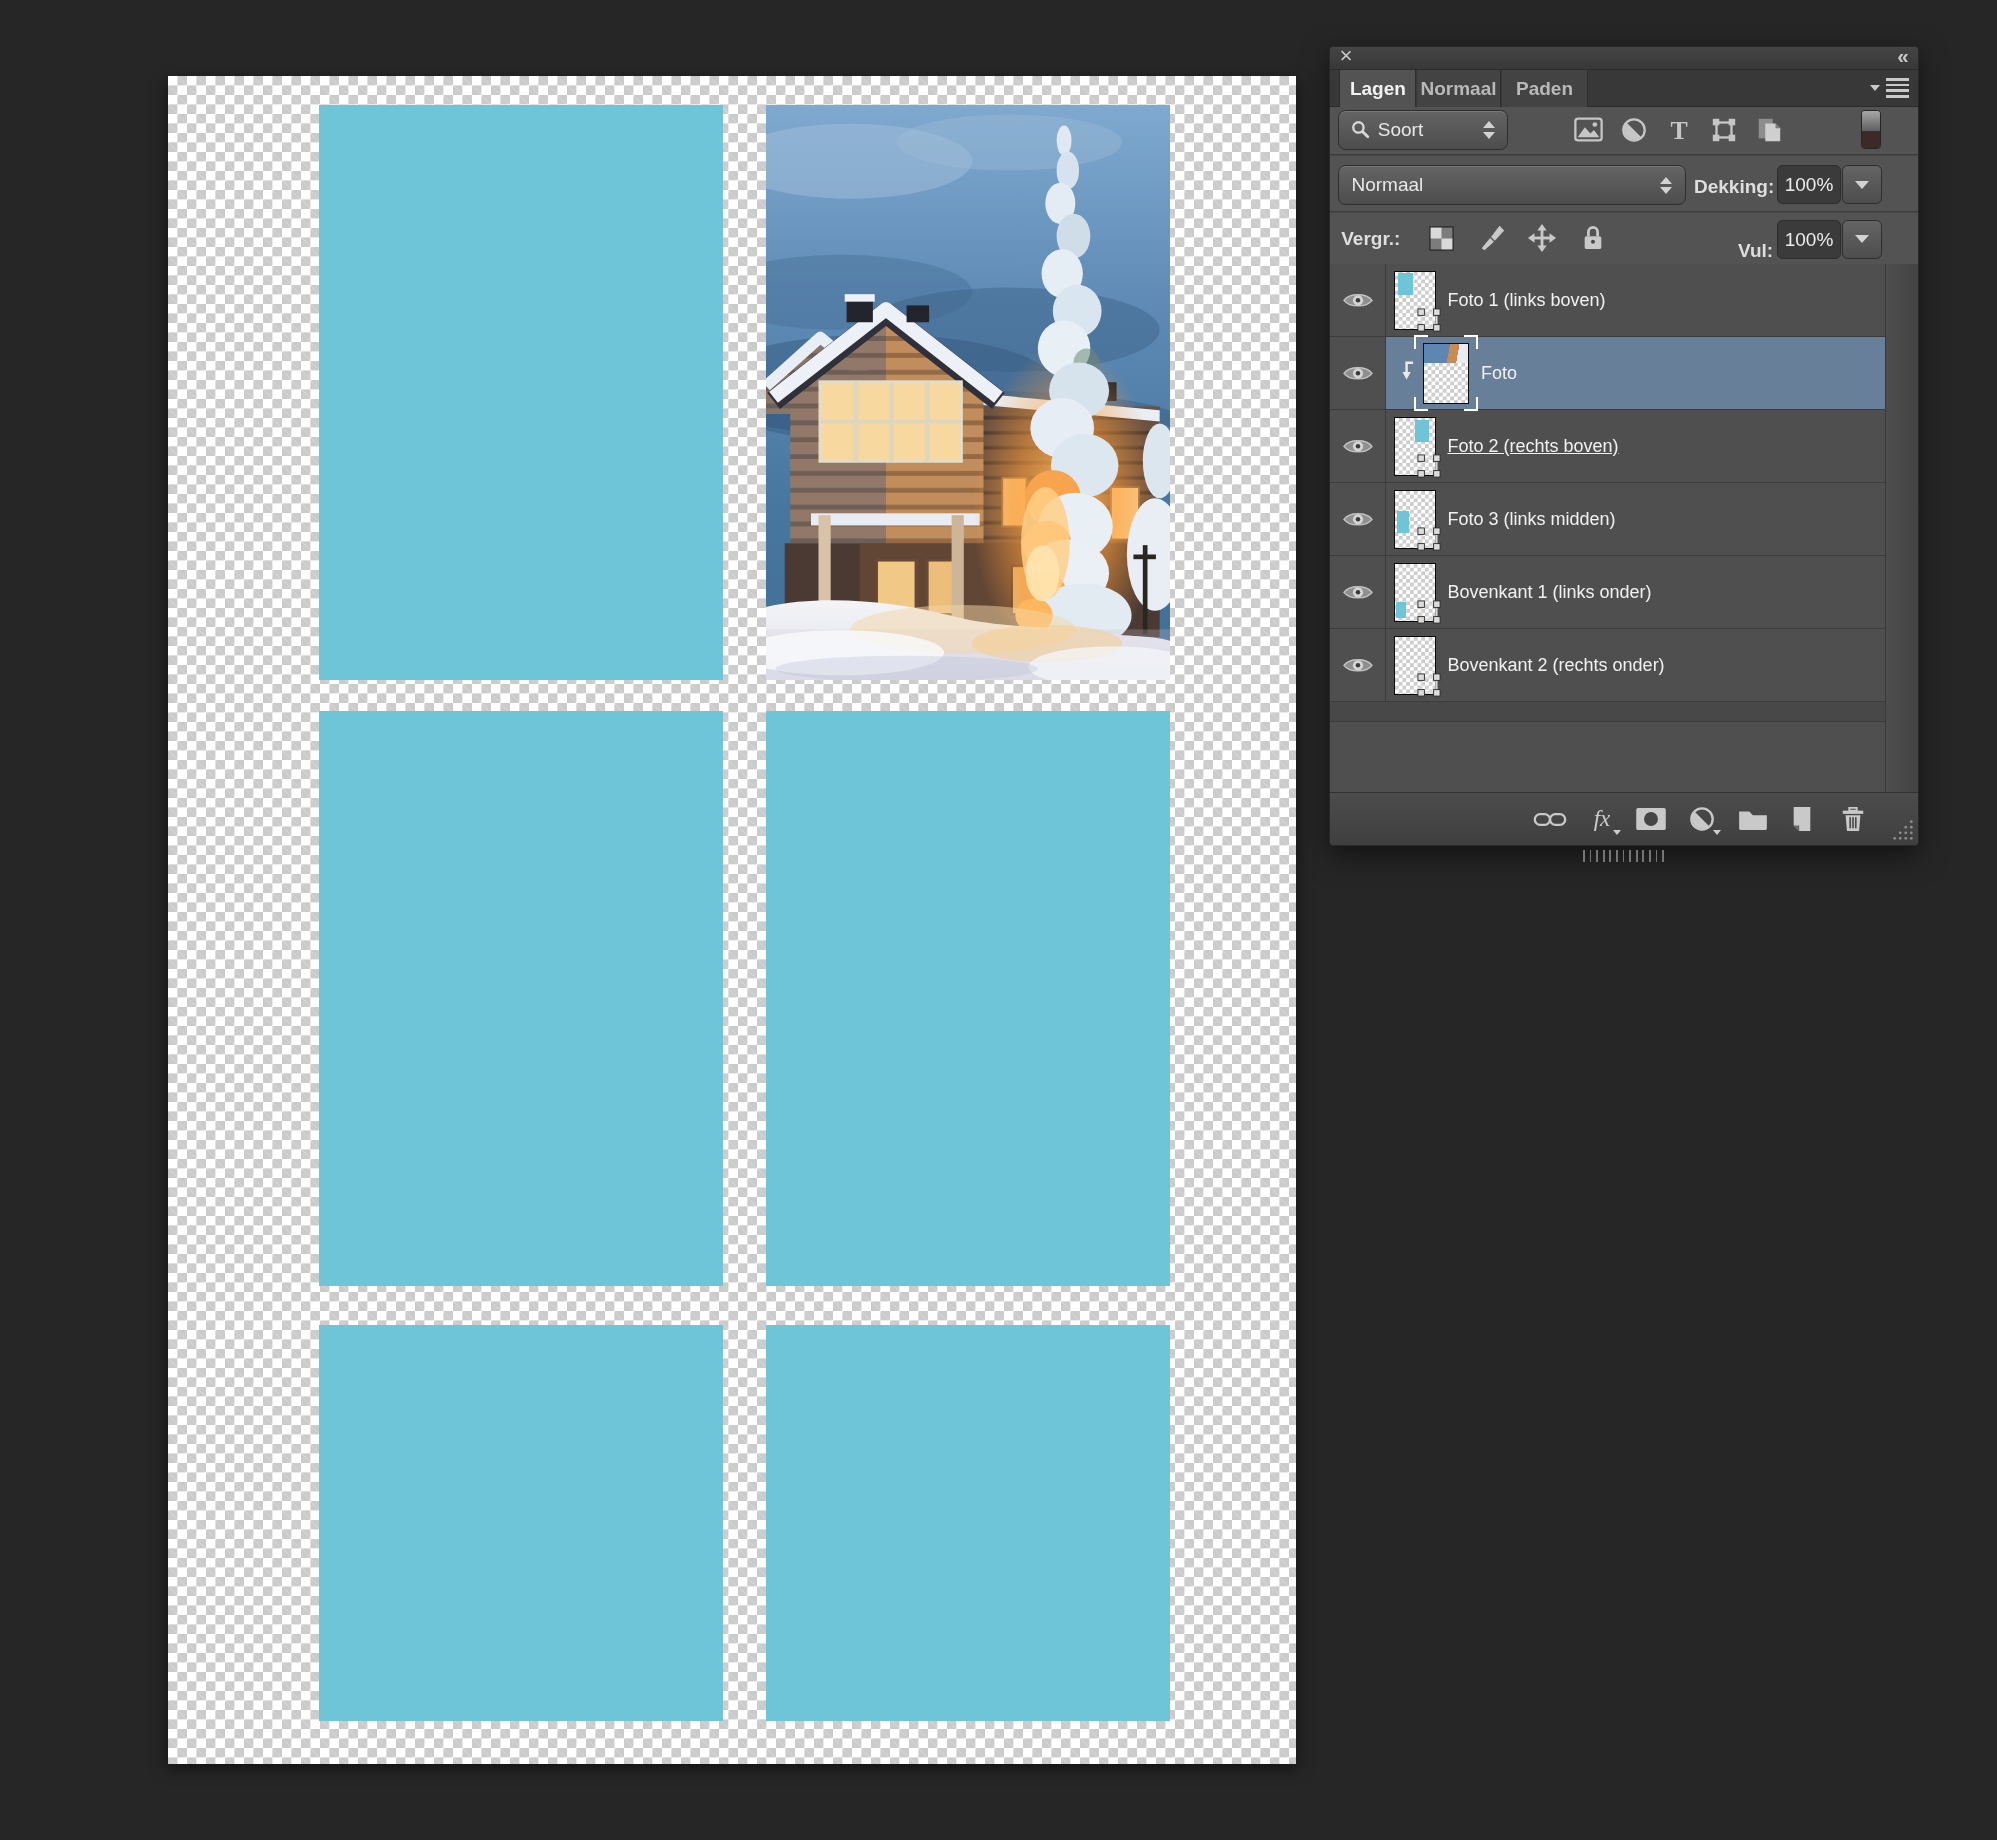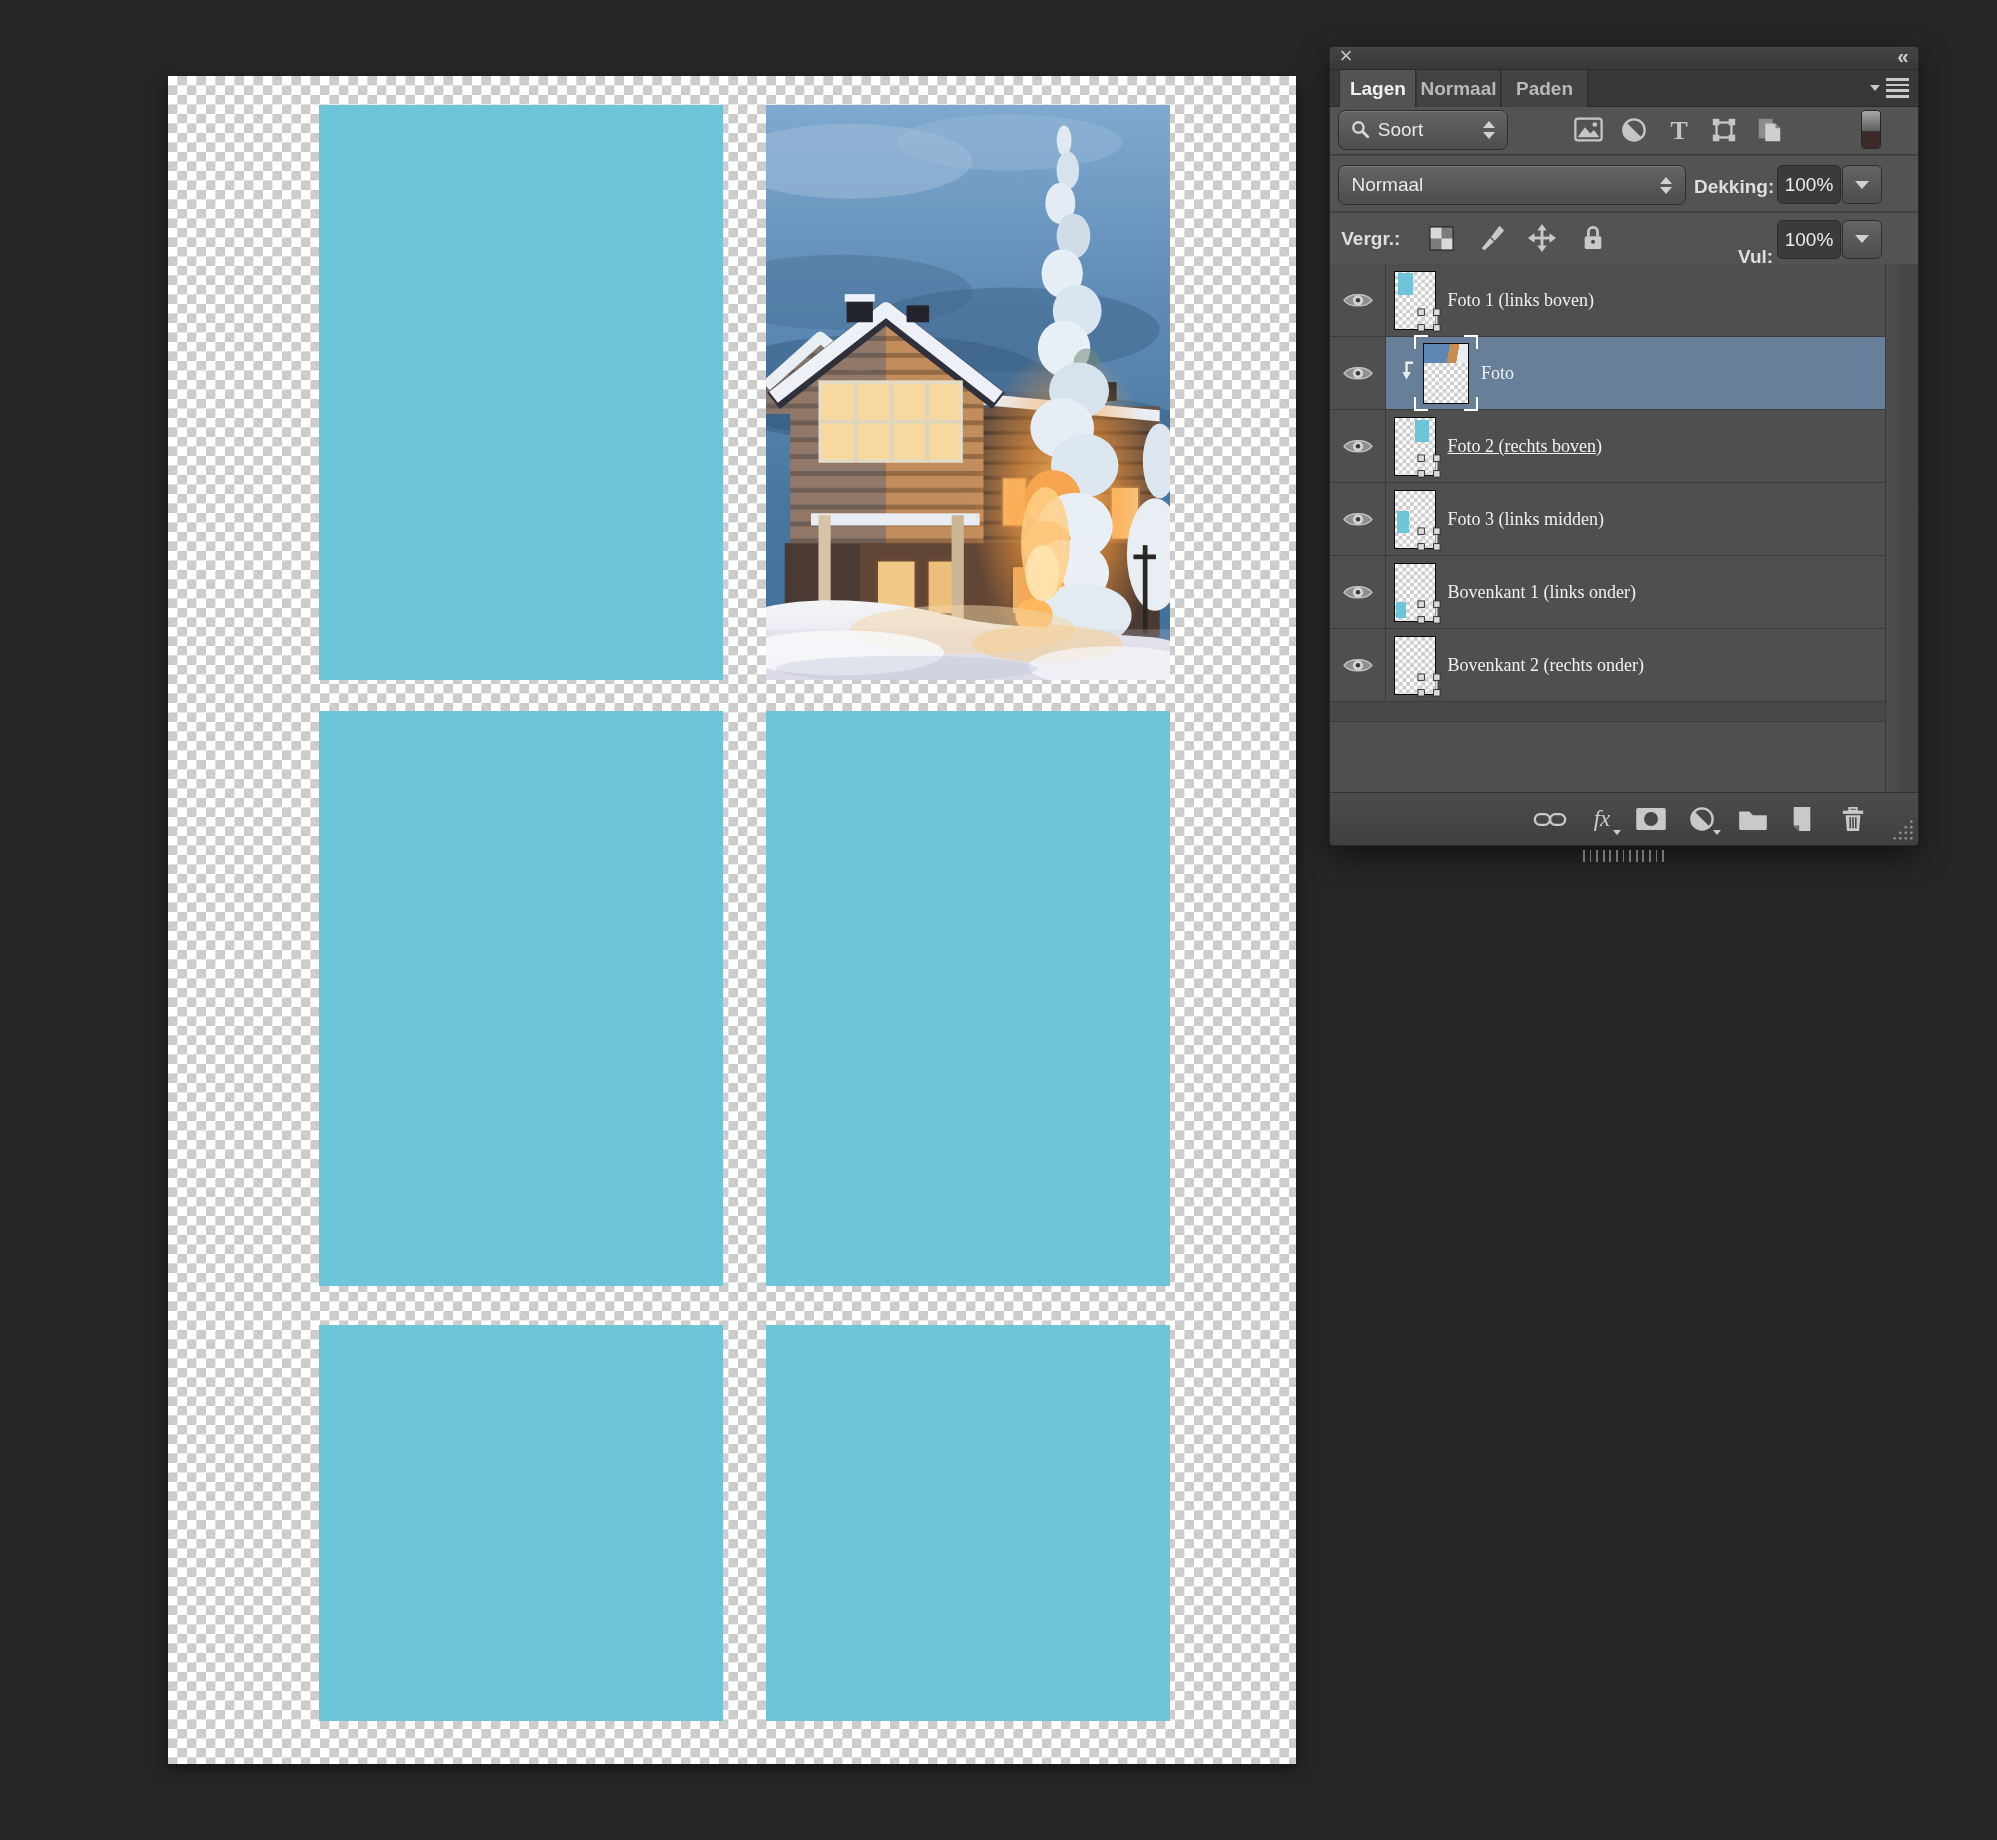--- a/index.html
+++ b/index.html
@@ -85,21 +85,21 @@
   .toggle{
     position:absolute;left:531px;top:4.7px;width:19.7px;height:39px;border-radius:3.7px;
     border:0.9px solid #262626;overflow:hidden;box-sizing:border-box;
   }
   .toggle .knob{height:20.6px;background:linear-gradient(#a8a8a8,#5f5f5f);border-bottom:0.9px solid #333;}
   .toggle .base{height:19px;background:#3c2a27;}
 
   .blend-btn{left:7.5px;top:9.4px;width:348px;height:40px;padding:12px 13px;}
   .lbl{position:absolute;font-size:19px;font-weight:700;color:#dedede;}
   .lbl-dekking{left:364px;top:19.7px;}
-  .lbl-vul{left:408px;top:33px;}
+  .lbl-vul{left:408px;top:27px;}
   .lbl-vergr{left:11.2px;top:15px;}
   .valbox{
     position:absolute;width:64px;height:39px;background:#3b3b3b;
     border:0.9px solid #2c2c2c;border-radius:5.6px;box-sizing:border-box;
     font-size:19px;color:#ececec;text-align:center;line-height:37px;
   }
   .valarrow{
     position:absolute;width:40px;height:39px;border-radius:5.6px;
     background:linear-gradient(#646464,#4d4d4d);border:0.9px solid #2d2d2d;box-sizing:border-box;
     display:flex;align-items:center;justify-content:center;
@@ -110,21 +110,21 @@
   .lock-icons{position:absolute;left:96px;top:10.3px;display:flex;gap:20.6px;align-items:center;}
   .licon{width:30px;height:30px;display:flex;align-items:center;justify-content:center;}
 
   
   .layer-list{position:absolute;left:0;top:217px;width:557px;height:531px;background:#4f4f4f;}
   .scroll-gutter{
     position:absolute;right:0;top:217px;width:33px;height:531px;
     background:linear-gradient(to right,#4d4d4d,#434343);
     border-left:0.9px solid #3a3a3a;box-sizing:border-box;
   }
-  .layer-row{position:relative;height:73px;border-bottom:0.9px solid #3c3c3c;box-sizing:border-box;display:flex;font-family:Liberation Serif, serif;}
+  .layer-row{position:relative;height:73px;border-bottom:0.9px solid #3c3c3c;box-sizing:border-box;display:flex;}
   .eye-col{width:56px;border-right:0.9px solid #3c3c3c;box-sizing:border-box;display:flex;align-items:center;justify-content:center;flex:none;}
   .row-body{flex:1;position:relative;display:flex;align-items:center;}
   .layer-row.selected .row-body{background:var(--sel,#687f99);}
   .thumb{
     position:relative;flex:none;width:40px;height:57px;margin-left:7.5px;
     border:1.9px solid #0b0b0b;box-sizing:content-box;
     background-color:#fff;
     background-image:
       linear-gradient(45deg,#c9c9c9 25%,transparent 25%,transparent 75%,#c9c9c9 75%),
       linear-gradient(45deg,#c9c9c9 25%,transparent 25%,transparent 75%,#c9c9c9 75%);

